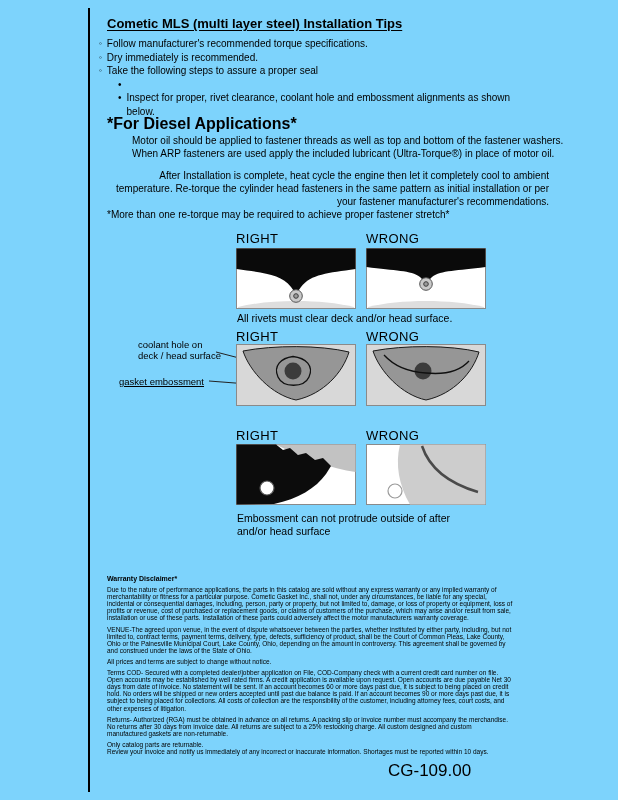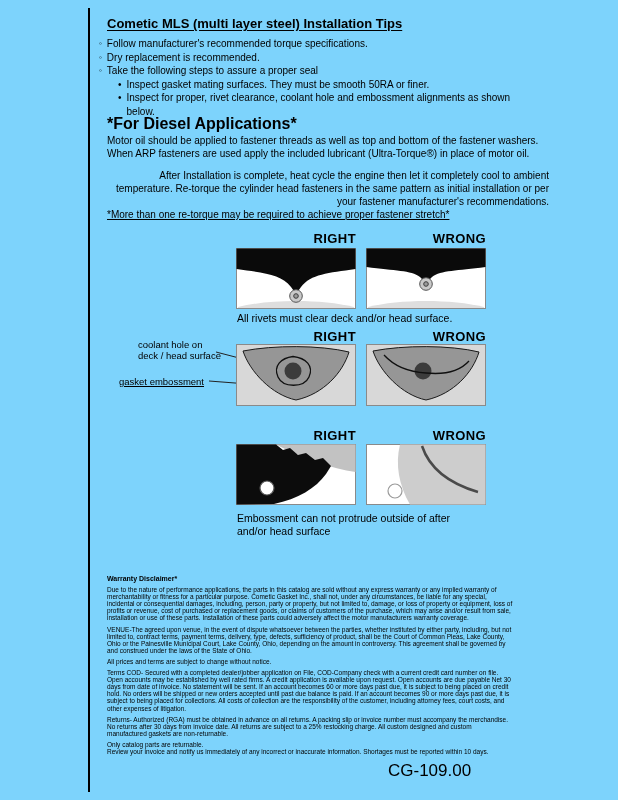--- a/index.html
+++ b/index.html
@@ -19,25 +19,25 @@
   }
 
   .tips { position:absolute; left:99px; top:37px; width:440px; font-size:10px; line-height:13.5px; }
   .tip { display:flex; align-items:flex-start; }
   .tip .b1 { font-size:8px; line-height:13.5px; margin-right:5px; }
   .tip.sub { padding-left:19px; }
   .tip .b2 { font-size:10px; line-height:13.5px; margin-right:5px; }
 
   .diesel-heading { position:absolute; left:107px; top:115px; font-size:16px; font-weight:bold; }
   .para { position:absolute; left:107px; width:442px; font-size:10px; line-height:13.2px; }
-  .p1 { top:134px; }
+  .p1 { top:134px;margin-left:25px; }
   .p2 { top:169px;text-align:right; }
-  .p3 { top:208px;text-decoration:underline; }
+  .p3 { top:208px; }
 
-  .fig-label { position:absolute; width:120px; text-align:right; font-size:13px; letter-spacing:0.4px;font-weight:bold; }
+  .fig-label { position:absolute; width:120px; text-align:left; font-size:13px; letter-spacing:0.4px; }
   .fig-img { position:absolute; }
   .fig-caption { position:absolute; font-size:10.5px; line-height:13px; }
   .callout { position:absolute; font-size:9.5px; line-height:10.5px; }
   .leader { position:absolute; }
 
   .legal { position:absolute; left:107px; top:575px; width:406px; font-size:6.5px; line-height:7.1px; }
   .legal p { margin-bottom:4px; }
   .legal-head { font-size:7px; font-weight:bold; }
 
   .doc-code { position:absolute; left:388px; top:761px; font-size:17px; }
@@ -51,29 +51,28 @@
 
   <h1 class="title">Cometic MLS (multi layer steel) Installation Tips</h1>
 
   <div class="tips">
     <div class="tip">
       <span class="b1">◦</span>
       <span>Follow manufacturer's recommended torque specifications.</span>
     </div>
     <div class="tip">
       <span class="b1">◦</span>
-      <span>Dry replacement is recommended.</span>
+      <span>Dry immediately is recommended.</span>
     </div>
     <div class="tip">
       <span class="b1">◦</span>
       <span>Take the following steps to assure a proper seal</span>
     </div>
     <div class="tip sub">
       <span class="b2">•</span>
-      <span>Inspect gasket mating surfaces.  They must be smooth 50RA or finer.</span>
     </div>
     <div class="tip sub">
       <span class="b2">•</span>
       <span>Inspect for proper, rivet clearance, coolant hole and embossment alignments as shown below.</span>
     </div>
   </div>
 
   <h2 class="diesel-heading">*For Diesel Applications*</h2>
   <p class="para p1">Motor oil should be applied to fastener threads as well as top and bottom of the fastener washers. When ARP fasteners are used apply the included lubricant (Ultra-Torque®) in place of motor oil.</p>
   <p class="para p2">After Installation is complete, heat cycle the engine then let it completely cool to ambient temperature. Re-torque the cylinder head fasteners in the same pattern as initial installation or per your fastener manufacturer's recommendations.</p>

